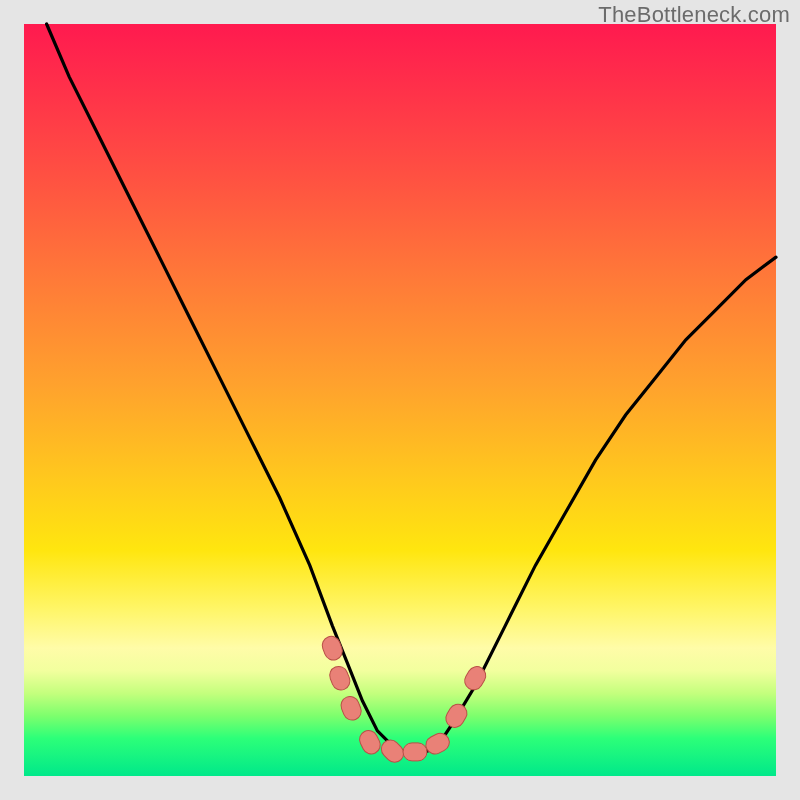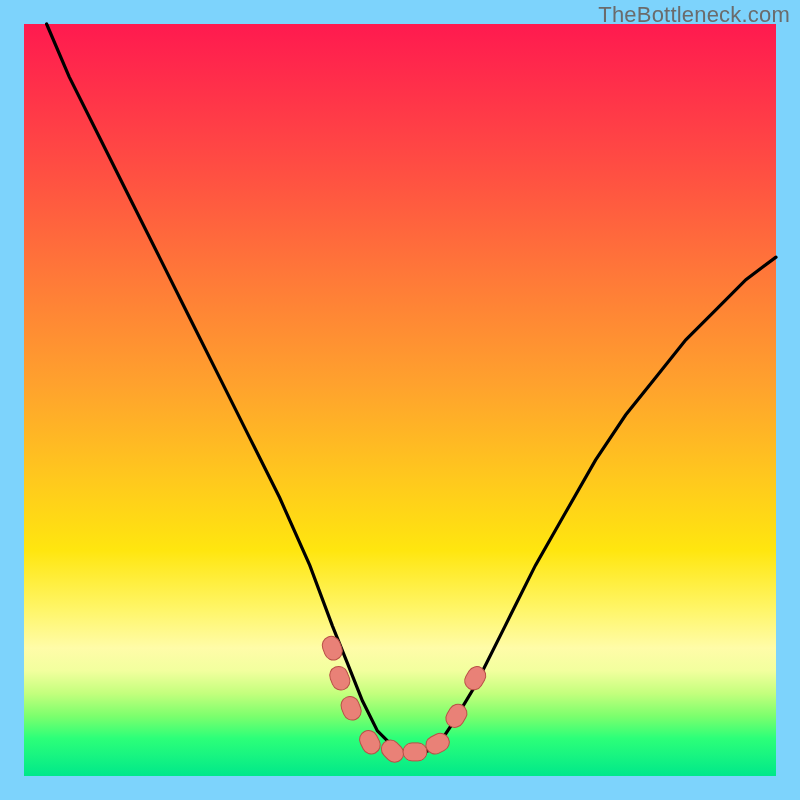--- a/index.html
+++ b/index.html
@@ -10,21 +10,21 @@
     background: #000;
     overflow: hidden;
     font-family: Arial, Helvetica, sans-serif;
   }
   .frame {
     position: absolute;
     left: 0;
     top: 0;
     width: 800px;
     height: 800px;
-    background: #7dd3fc;
+    background: #e5e5e5;
   }
   .plot {
     position: absolute;
     left: 24px;
     top: 24px;
     width: 752px;
     height: 752px;
     
     background: linear-gradient(to bottom,
       #ff1a4f 0%,

